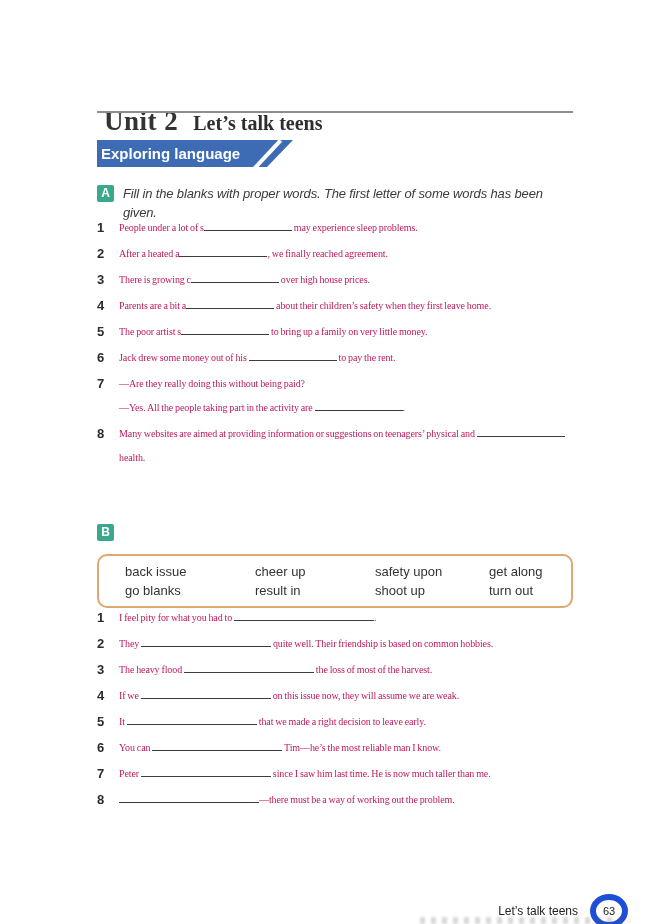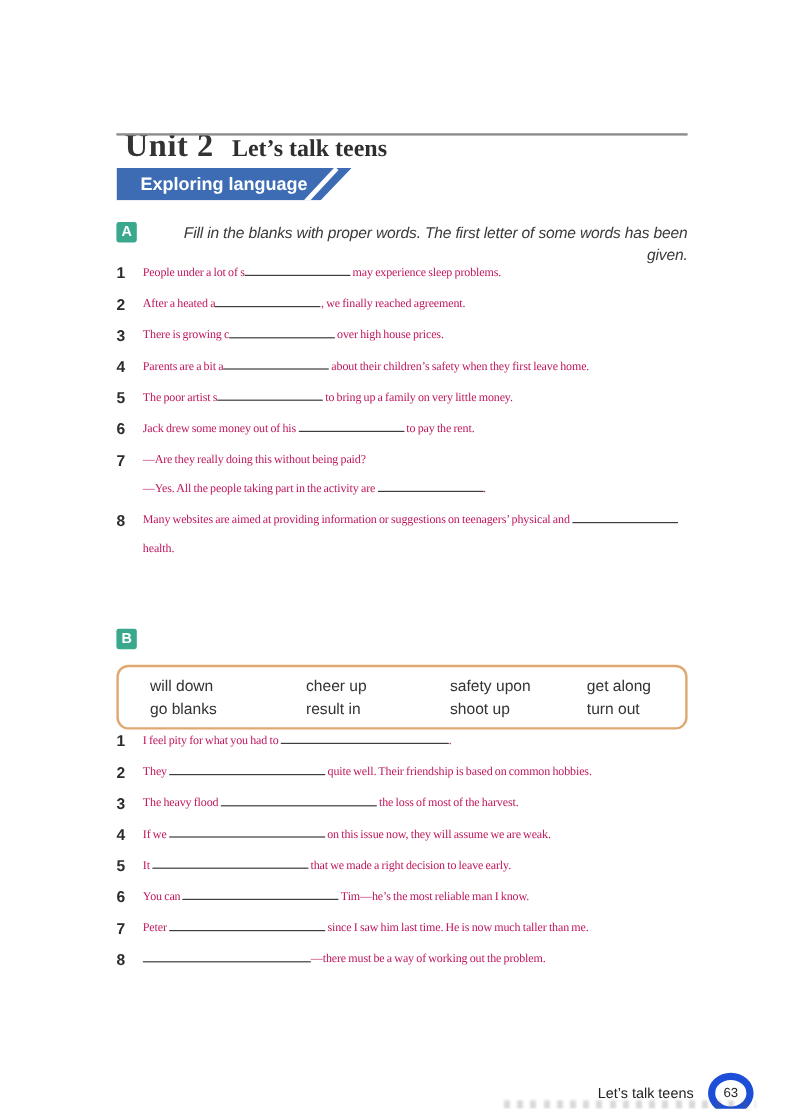--- a/index.html
+++ b/index.html
@@ -13,40 +13,40 @@
   .title-row{top:74px;display:flex;align-items:baseline;gap:15px;left:104px;}
   .unit-label{font-size:27px;font-weight:bold;color:#333;letter-spacing:.5px;margin-top:32px;}
   .unit-title{font-size:20px;font-weight:bold;color:#2e2e2e;}
   .title-rule{top:111px;height:0;border-bottom:2px solid #8d8d8d;}
 
   
   .banner{
     top:140px;width:196px;height:27px;left:97px;
     background:var(--banner-blue,#3d6cb4);
     clip-path:polygon(0 0,100% 0,calc(100% - 26px) 100%,0 100%);
-    line-height:27px;padding-left:20px;box-sizing:border-box;
+    line-height:27px;padding-left:4px;box-sizing:border-box;
     font-family:"Liberation Sans",sans-serif;font-weight:bold;font-size:15px;color:#fff;
   }
   .banner::after{
     content:"";position:absolute;right:24px;top:-5px;width:4px;height:40px;
     background:#fff;transform:rotate(43deg);
   }
 
   
   .sec-head{display:flex;align-items:flex-start;}
   #secA-head{top:184px;}
   #secB-head{top:523px;}
   .badge{
     flex:0 0 auto;width:17px;height:17px;border-radius:2px;margin-top:1px;
     background:var(--badge-green,#3aa88c);color:#fff;text-align:center;line-height:17px;
     font-family:"Liberation Sans",sans-serif;font-weight:bold;font-size:12px;
   }
   .instruction{
     margin-left:9px;font-family:"Liberation Sans",sans-serif;font-style:italic;
-    font-size:13px;letter-spacing:-0.15px;color:#3a3a3a;line-height:19px;text-align:right;
+    font-size:13px;letter-spacing:-0.15px;color:#3a3a3a;line-height:19px;
   }
 
   
   .ex-list{display:block;}
   #listA{top:216px;}
   #listB{top:606px;}
   .ex-item{display:flex;margin-bottom:2px;}
   .ex-num{
     flex:0 0 22px;font-family:"Liberation Sans",sans-serif;font-weight:bold;
     font-size:13px;line-height:24px;color:#2b2b2b;
@@ -132,21 +132,21 @@
       <span class="ex-num">8</span>
       <span class="ex-body">Many websites are aimed at providing information or suggestions on teenagers’ physical and <span class="blank" style="width: 88px;"></span> health.</span>
     </div>
   </div>
 
 <div class="abs sec-head" id="secB-head">
   <span class="badge">B</span>
 </div>
 
 <div class="abs phrase-box">
-    <span class="box-phrase">will down</span>
+    <span class="box-phrase">back issue</span>
     <span class="box-phrase">cheer up</span>
     <span class="box-phrase">safety upon</span>
     <span class="box-phrase">get along</span>
     <span class="box-phrase">go blanks</span>
     <span class="box-phrase">result in</span>
     <span class="box-phrase">shoot up</span>
     <span class="box-phrase">turn out</span>
   </div>
 
 <div class="abs ex-list" id="listB">

